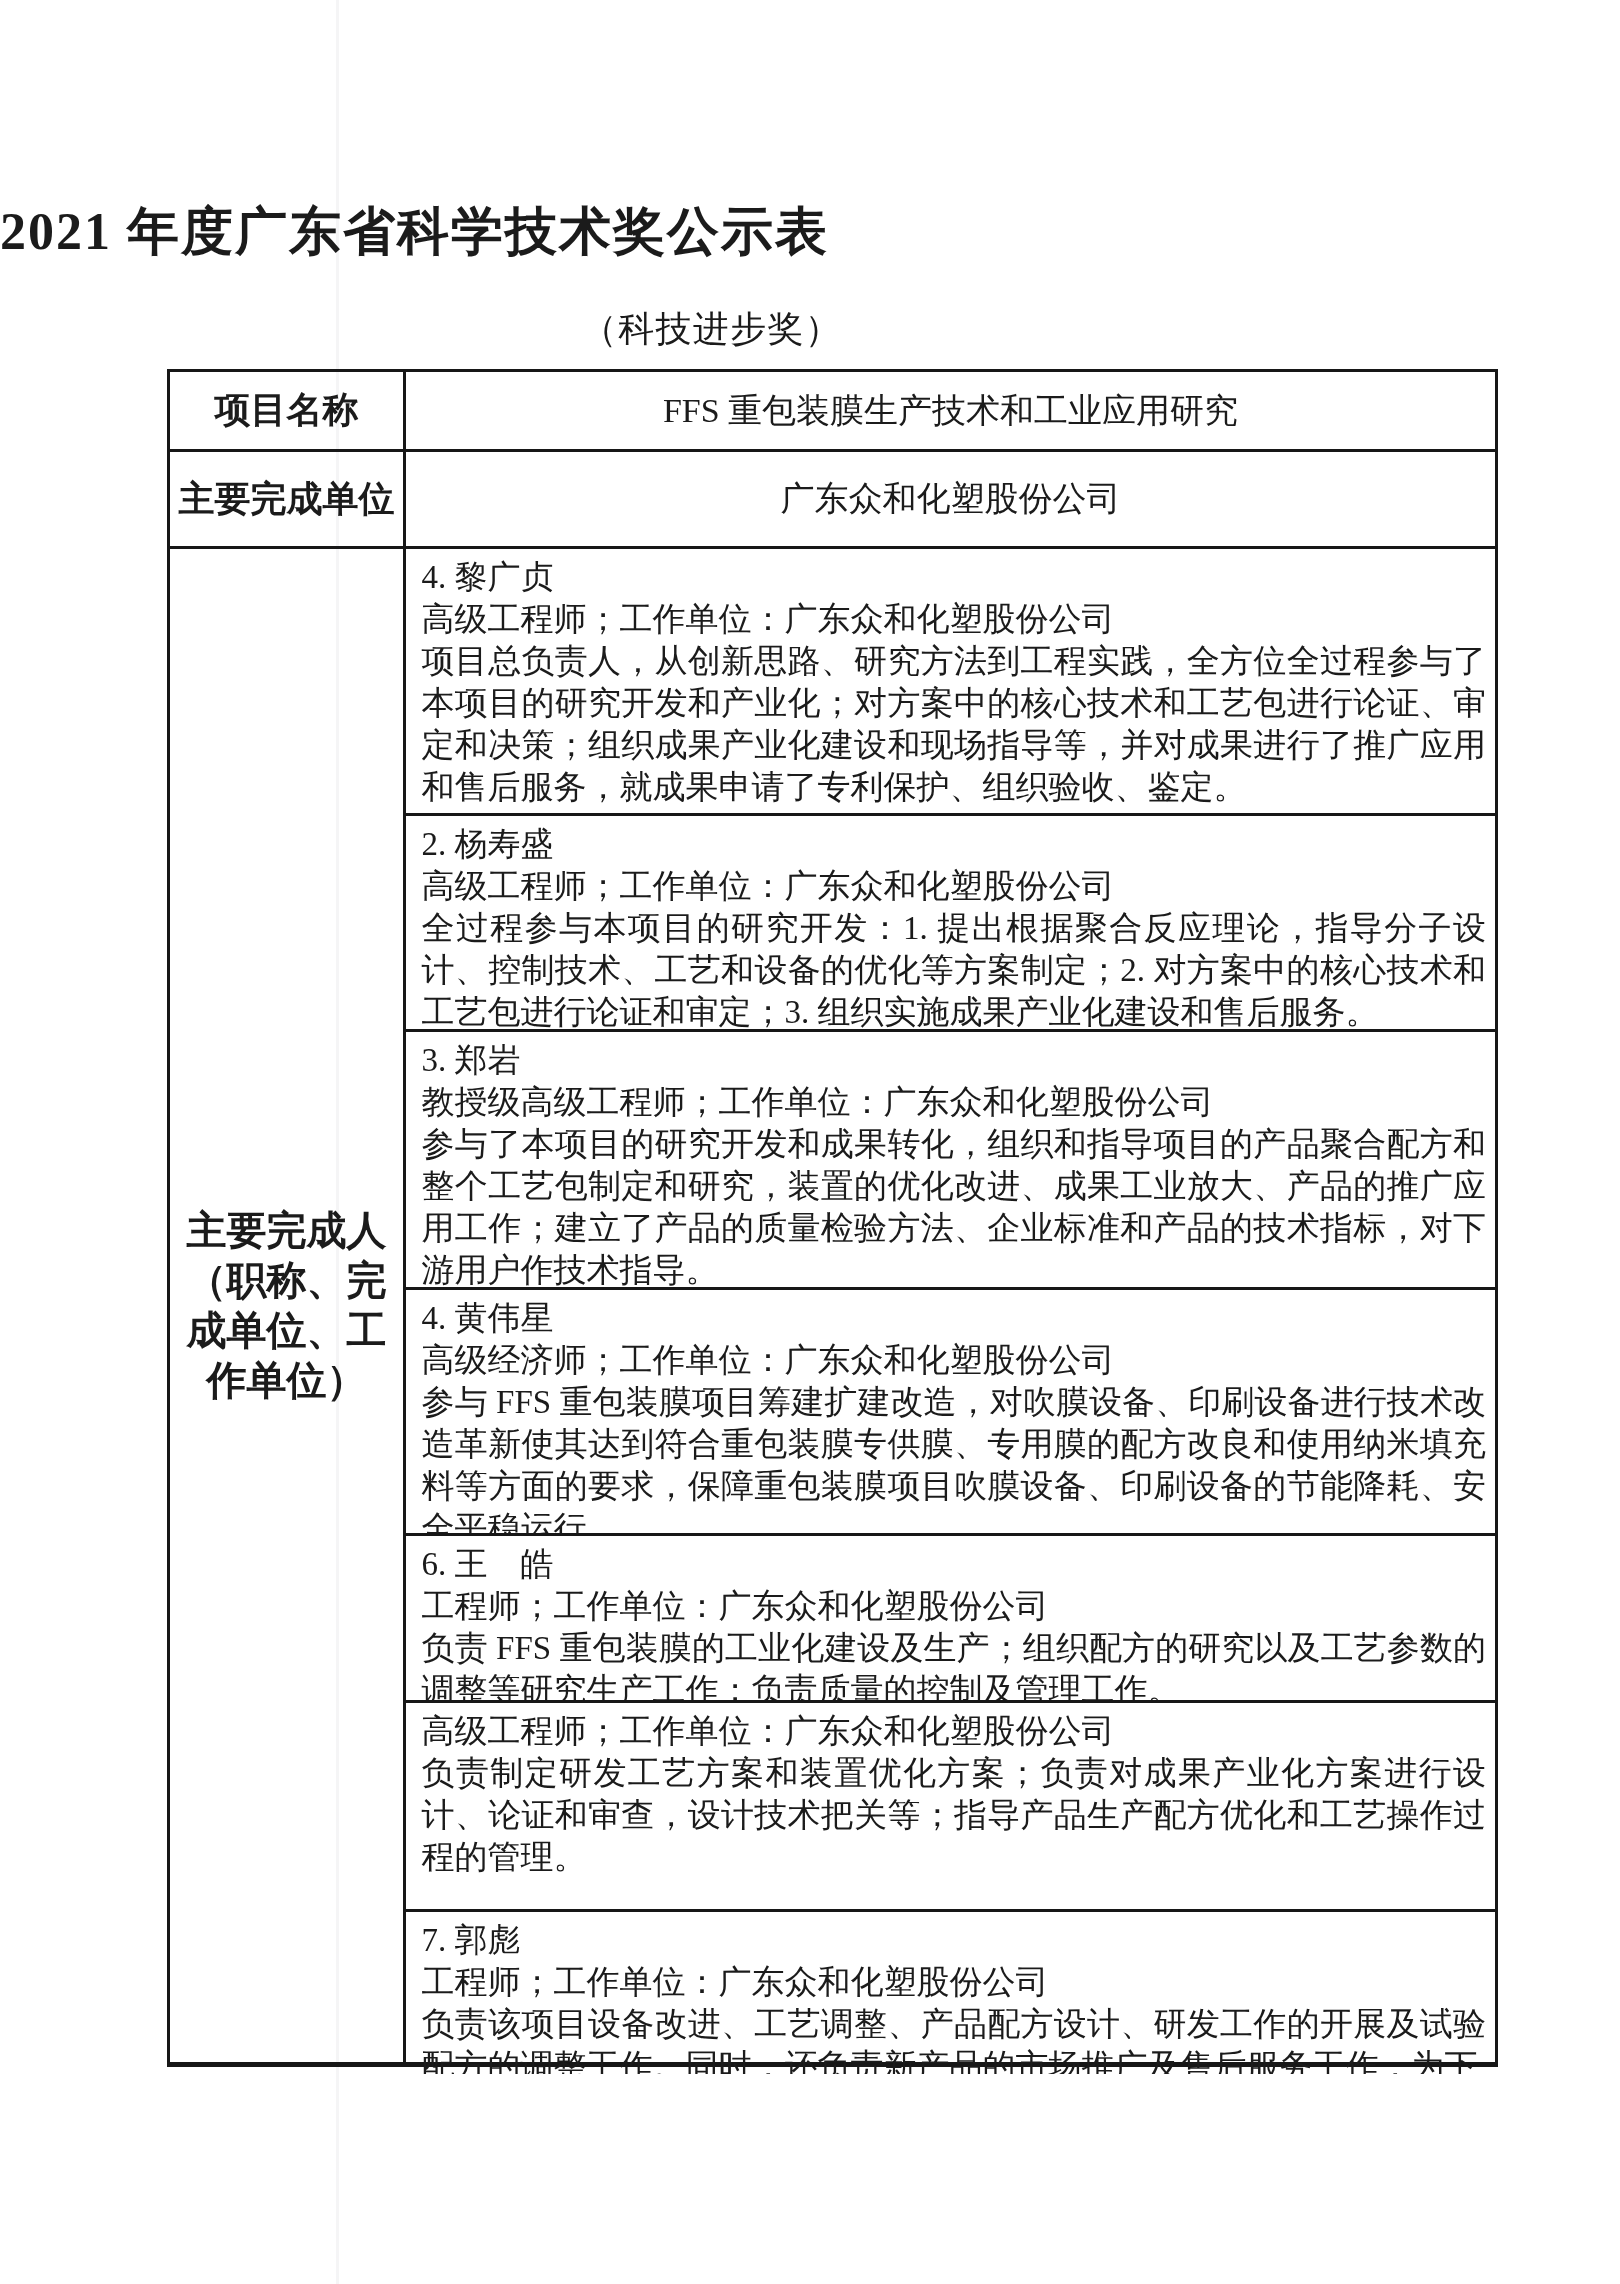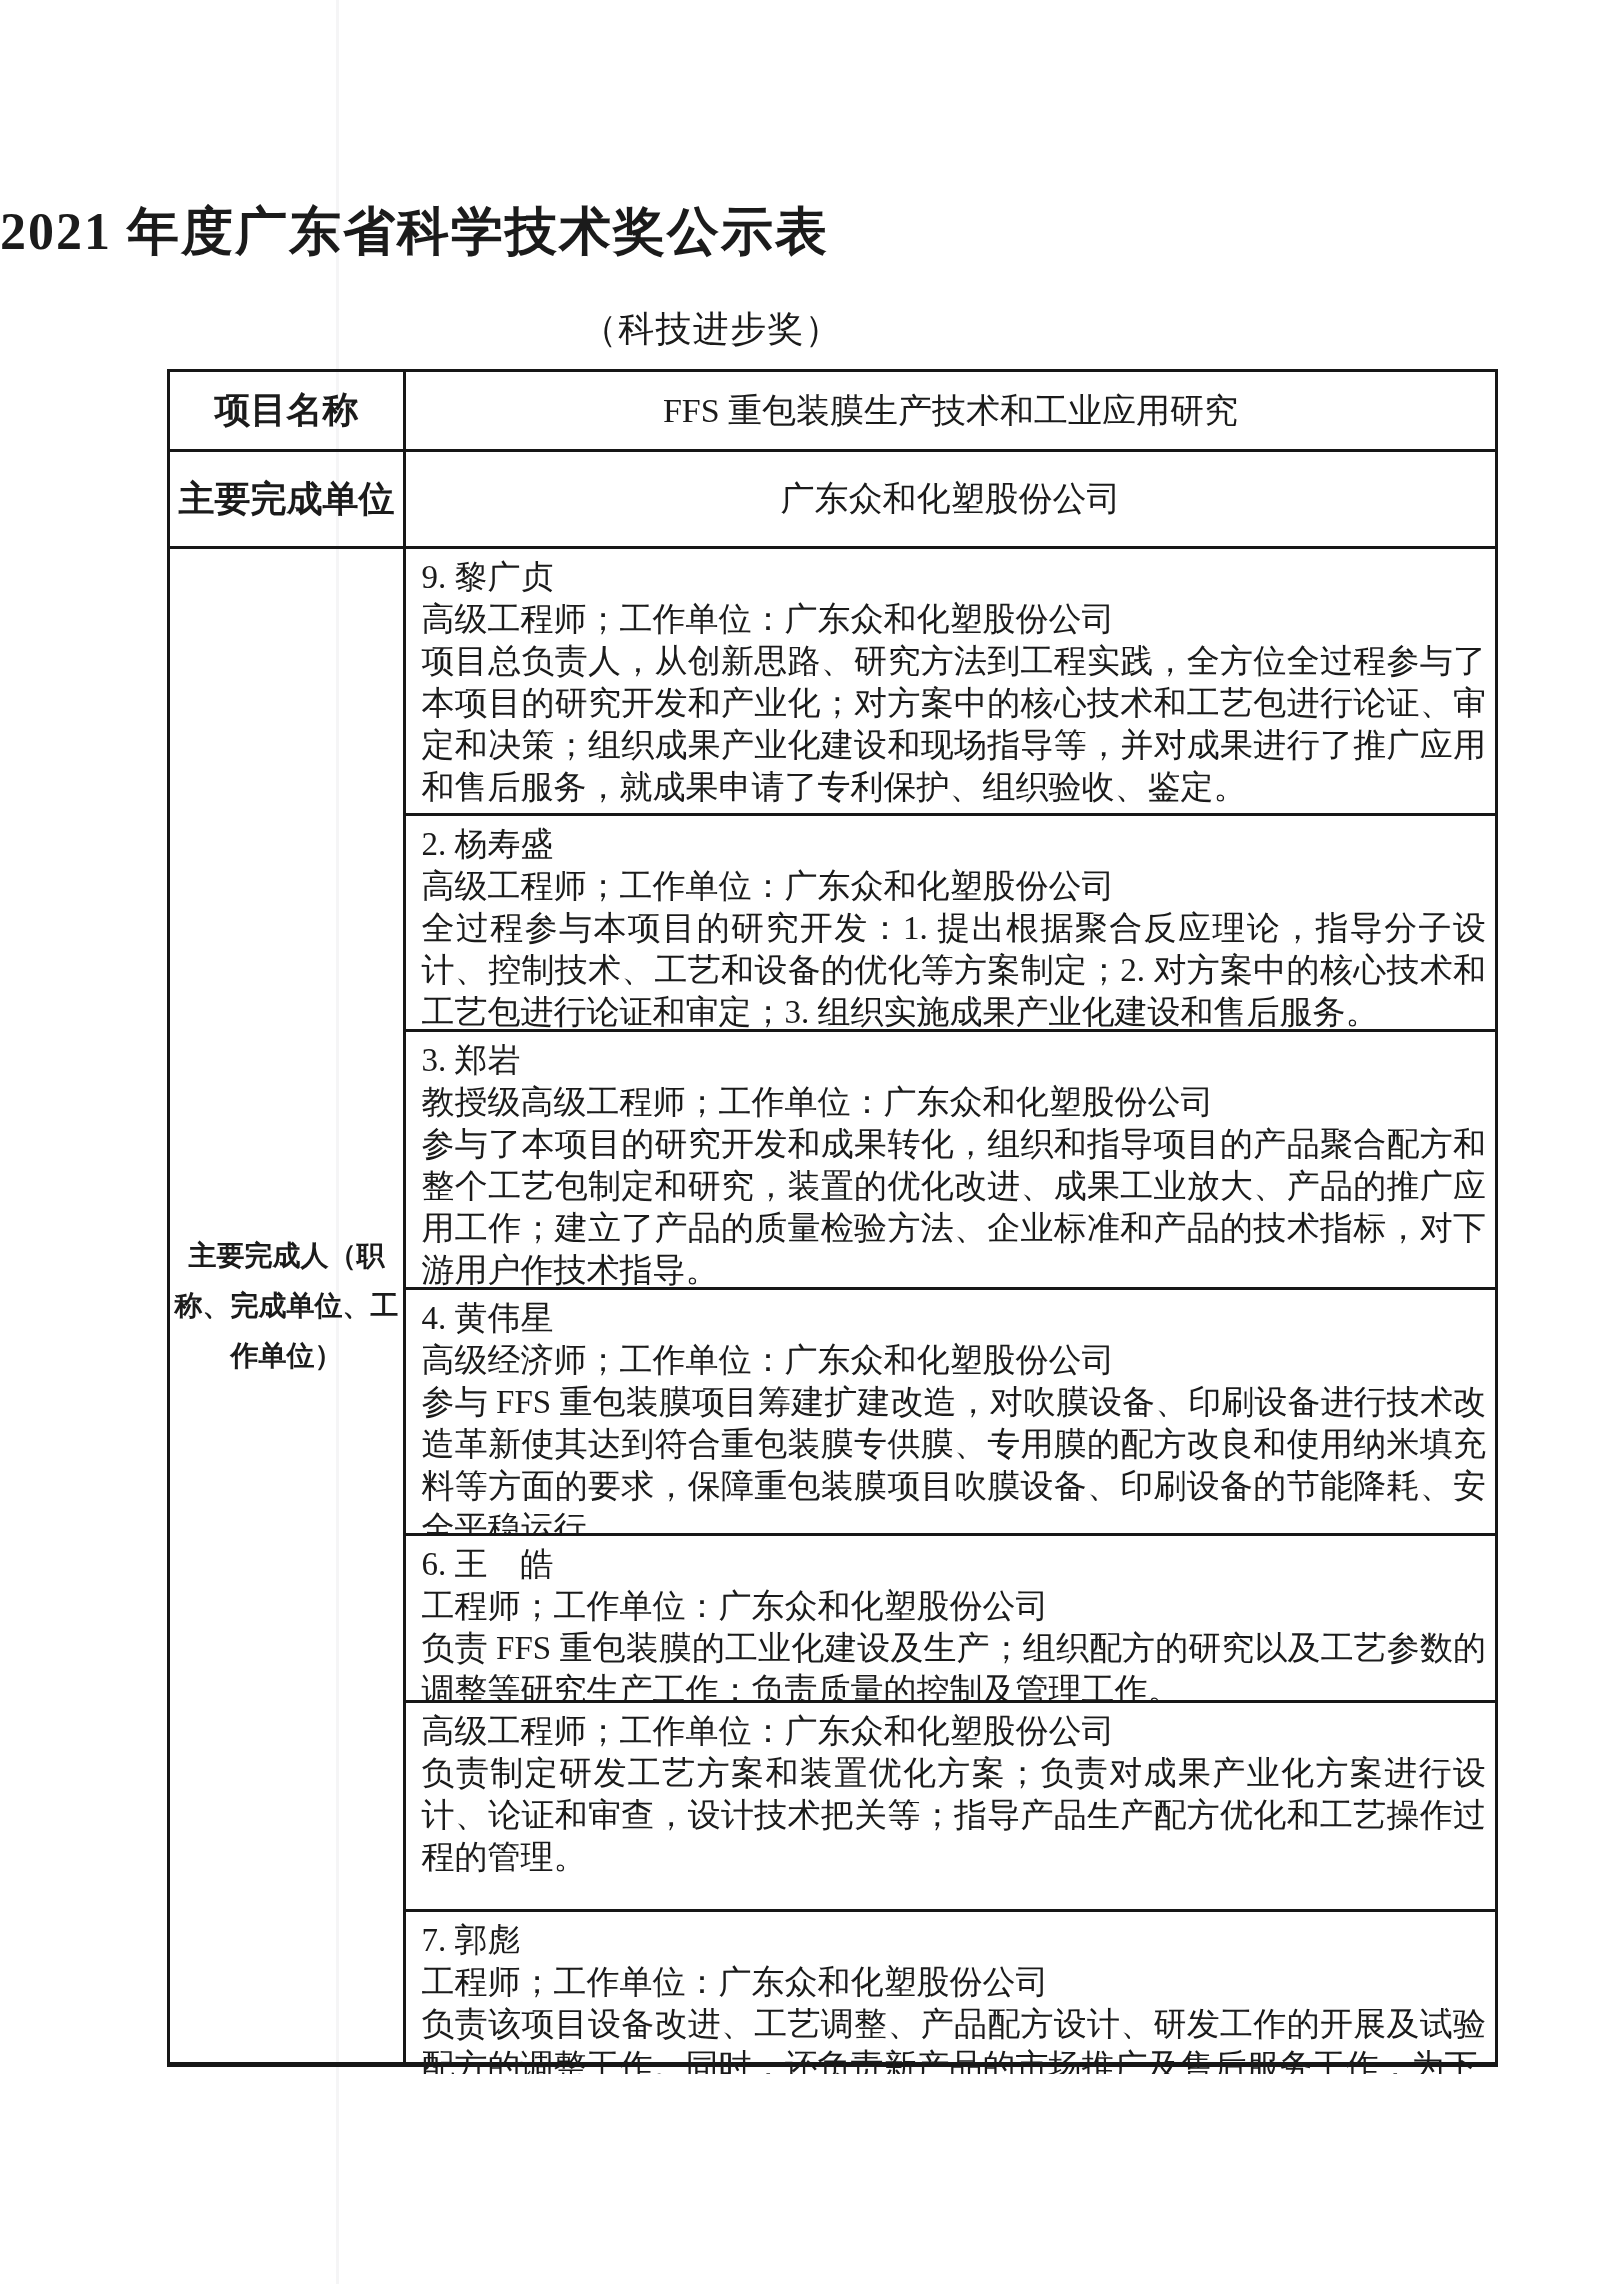--- a/index.html
+++ b/index.html
@@ -80,21 +80,21 @@
     text-align: center;
   }
 
   .row-divide {
     border-top: 3.3px solid #171717;
   }
 
   .completers-label-inner {
     width: 229px;
     font-weight: bold;
-    font-size: 28px;
+    font-size: 40px;
     line-height: 50px;
     text-align: center;
   }
 
   .people-cell {
     display: block;
     padding: 0;
   }
 
   .person-row {
@@ -141,21 +141,21 @@
   <div class="label-cell row-divide">主要完成单位</div>
   <div class="value-cell row-divide">广东众和化塑股份公司</div>
 
   <div class="label-cell row-divide">
     <div class="completers-label-inner">主要完成人（职称、完成单位、工作单位）</div>
   </div>
 
   <div class="people-cell row-divide">
 
     <div class="person-row">
-      <div class="person-name">9. 黎广贞</div>
+      <div class="person-name">4. 黎广贞</div>
       <div class="person-affiliation">高级工程师；工作单位：广东众和化塑股份公司</div>
       <div class="person-contribution">项目总负责人，从创新思路、研究方法到工程实践，全方位全过程参与了本项目的研究开发和产业化；对方案中的核心技术和工艺包进行论证、审定和决策；组织成果产业化建设和现场指导等，并对成果进行了推广应用和售后服务，就成果申请了专利保护、组织验收、鉴定。</div>
     </div>
 
     <div class="person-row">
       <div class="person-name">2. 杨寿盛</div>
       <div class="person-affiliation">高级工程师；工作单位：广东众和化塑股份公司</div>
       <div class="person-contribution">全过程参与本项目的研究开发：1. 提出根据聚合反应理论，指导分子设计、控制技术、工艺和设备的优化等方案制定；2. 对方案中的核心技术和工艺包进行论证和审定；3. 组织实施成果产业化建设和售后服务。</div>
     </div>
 

